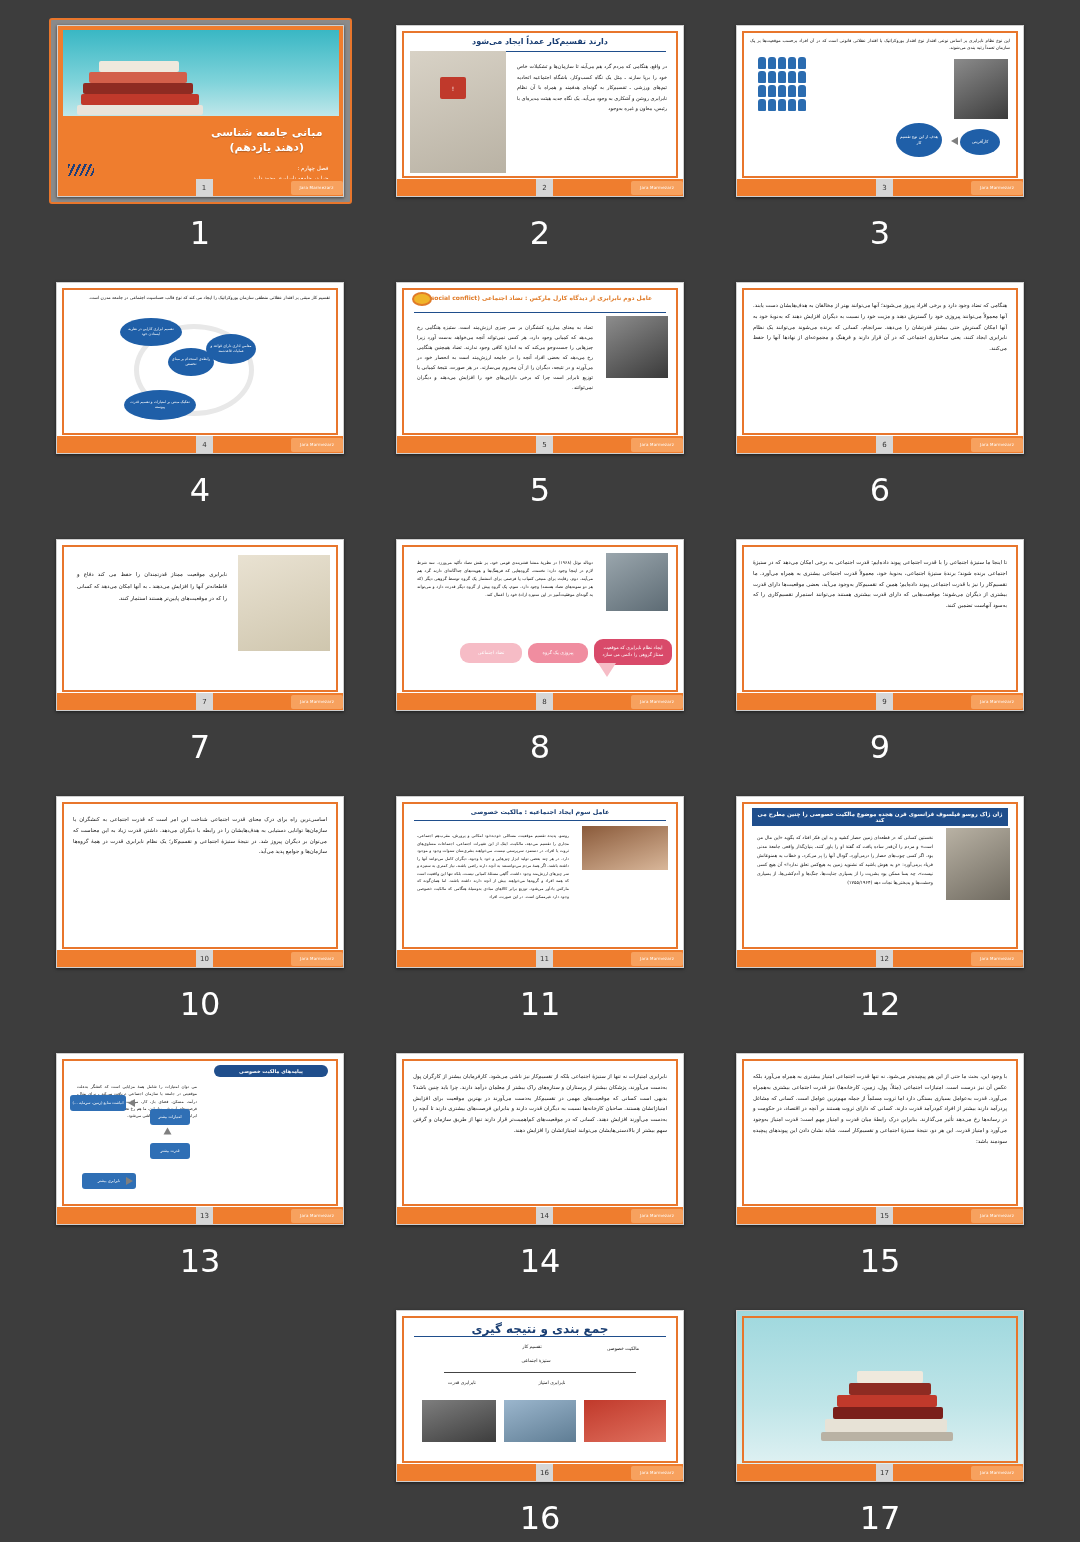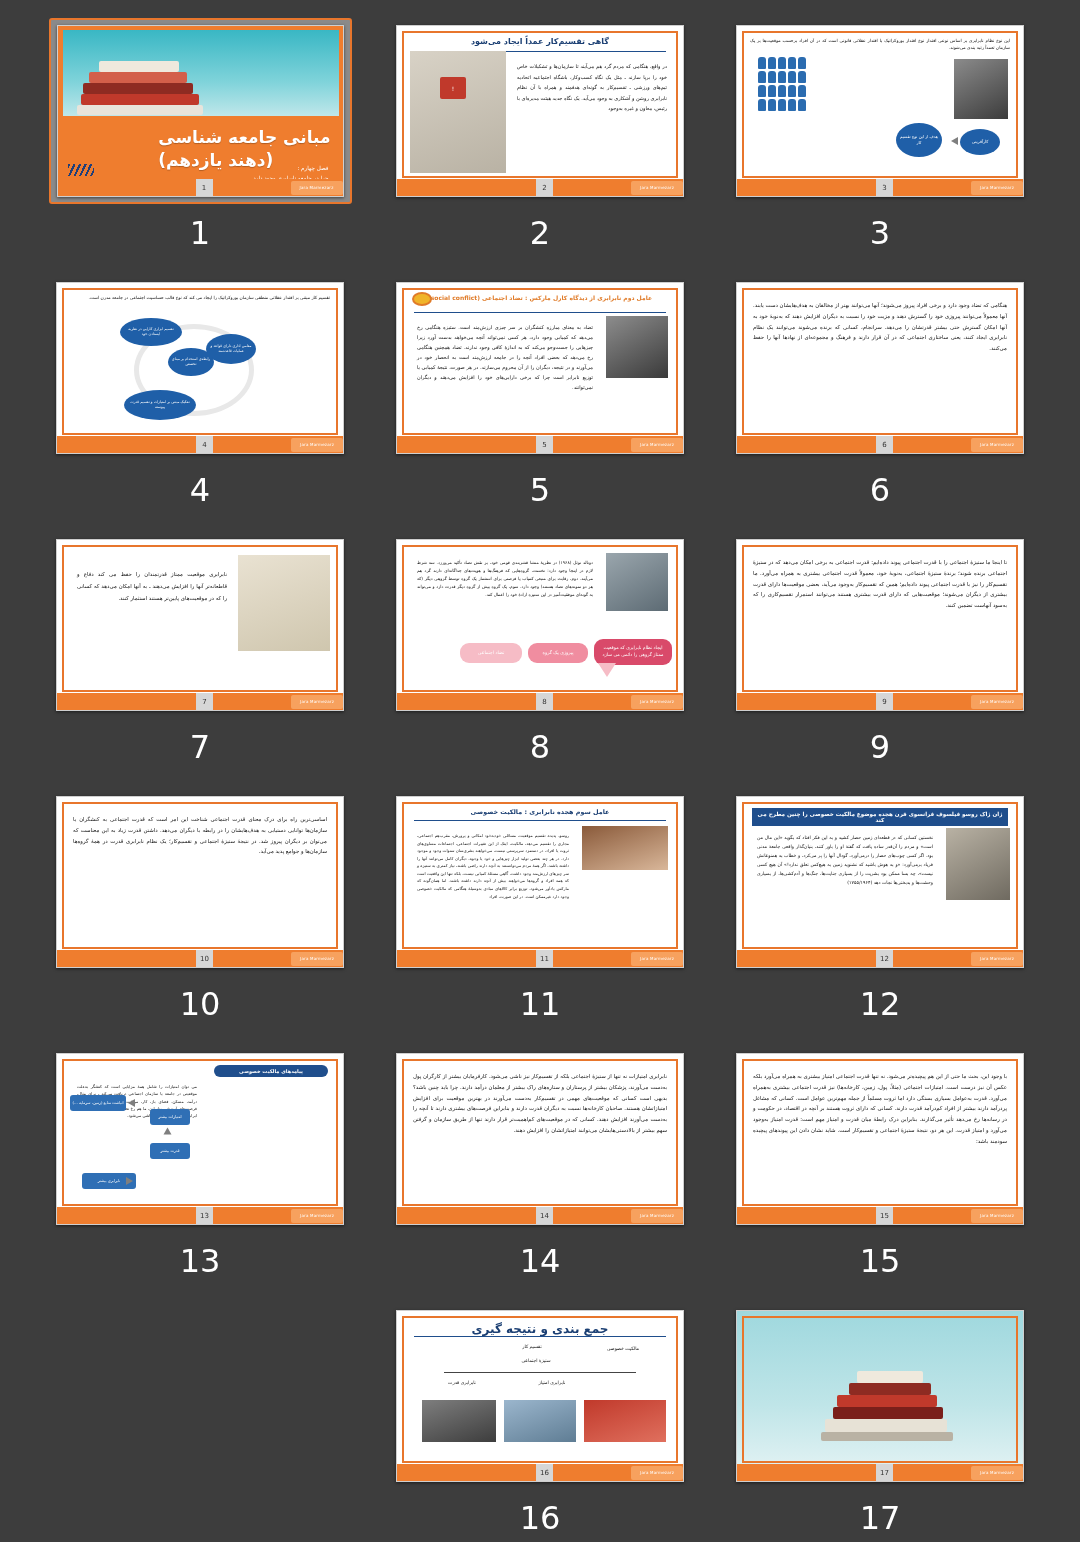--- a/index.html
+++ b/index.html
@@ -129,22 +129,22 @@
     background: linear-gradient(180deg,#39b7c4 0%, #7fd3da 60%, #bfe7ea 100%);
   }
   .s1 .books {
     position: absolute; right: 120px; top: 26px;
     width: 150px; height: 66px;
   }
   .s1 .book {
     position: absolute; border-radius: 2px;
   }
   .s1 .t-main {
-    position: absolute; right: 12px; top: 100px;
-    color: #fff; font-size: 17px; font-weight: bold; text-align: left;
+    position: absolute; right: 20px; top: 100px;
+    color: #fff; font-size: 11px; font-weight: bold; text-align: center;
     line-height: 1.35;
     text-shadow: 0 1px 1px rgba(0,0,0,.25);
   }
   .s1 .t-sub {
     position: absolute; right: 14px; top: 138px;
     color: #fff; font-size: 5.6px; text-align: right; line-height: 1.7;
   }
   .s1 .stripes {
     position: absolute; left: 10px; bottom: 20px; width: 26px; height: 12px;
     background: repeating-linear-gradient(115deg,#1f3f7a 0 2px,transparent 2px 5px);
@@ -245,21 +245,21 @@
             <div class="logo">Jara Marmezarz</div>
           </div>
         </div>
       </div>
       <div class="num">3</div>
     </div>
     <div class="cell">
       <div class="slide-wrap">
         <div class="slide">
           <div class="inner-frame">
-            <div class="title-band" style="top:4px;font-size:8px;color:#1b3f73;">گاهی تقسیم‌کار عمداً ایجاد می‌شود</div>
+            <div class="title-band" style="top:4px;font-size:8px;color:#1b3f73;">دارند تقسیم‌کار عمداً ایجاد می‌شود</div>
             <div class="rule" style="left:10px;right:10px;top:18px;"></div>
             <div class="img-ph" style="position:absolute;left:6px;top:18px;width:96px;height:122px;background:linear-gradient(160deg,#d8d2c6,#b9b2a4);">
               <div style="position:absolute;left:30px;top:26px;width:26px;height:22px;background:#c0392b;border-radius:2px;color:#fff;font-size:6px;display:flex;align-items:center;justify-content:center;">!</div>
             </div>
             <div class="body-text" style="right:0;left:104px;top:22px;bottom:2px;font-size:5px;line-height:2.1;">در واقع، هنگامی که مردم گرد هم می‌آیند تا سازمان‌ها و تشکیلات خاص خود را برپا سازند ـ مثل یک نگاه کسب‌وکار، باشگاه اجتماعیه اتحادیه تیم‌های ورزشی ـ تقسیم‌کار به گونه‌ای هدفمند و همراه با آن نظام نابرابری روشن و آشکاری به وجود می‌آید. یک نگاه جدید هیئت مدیره‌ای با رئیس، معاون و غیره به‌وجود</div>
           </div>
           <div class="footer-bar">
             <div class="pagenum">2</div>
             <div class="logo">Jara Marmezarz</div>
           </div>
@@ -407,21 +407,21 @@
             <div class="logo">Jara Marmezarz</div>
           </div>
         </div>
       </div>
       <div class="num">12</div>
     </div>
     <div class="cell">
       <div class="slide-wrap">
         <div class="slide">
           <div class="inner-frame">
-            <div class="title-band" style="top:4px;font-size:6.4px;color:#1b3f73;">عامل سوم هجده نابرابری : مالکیت خصوصی</div>
+            <div class="title-band" style="top:4px;font-size:6.4px;color:#1b3f73;">عامل سوم ایجاد اجتماعیه : مالکیت خصوصی</div>
             <div class="rule" style="left:10px;right:10px;top:16px;"></div>
             <div class="img-ph" style="position:absolute;right:8px;top:22px;width:86px;height:44px;background:linear-gradient(160deg,#8a5a3a,#d9b79a);"></div>
             <div class="body-text" style="right:98px;left:4px;top:22px;bottom:2px;font-size:4.1px;line-height:1.85;">روسو، پدیده تقسیم موقعیت، مسائلی خودبه‌خود امکانی و پرورش، مقرب‌هم اجتماعی، مجاری را تقسیم می‌دهد، مالکیت، اینک از این تغییرات اجتماعی، اجتماعات مساوی‌های ثروت یا افراد، در دستمزد سرپرستی نیست، می‌خواهند بشری‌سان سنوات وجود و موجود دارد. در هر چند بعضی تولید ابزار چیزهایی و خود یا وجوه، دیگران کامل می‌توانند آنها را داشته باشند، اگر همهٔ مردم می‌توانستند به آنچه دارند راضی باشند، نیاز کمتری به ستیزه و سر چیزهای ارزش‌مند وجود داشت، گاهی مسئلهٔ کمیابی نیست، بلکه تنها این واقعیت است که همه افراد و گروه‌ها می‌خواهند بیش از آنچه دارند داشته باشند. اما همان‌گونه که مارکس یادآور می‌شود، توزیع برابر کالاهای مبادی به‌وسیلهٔ هنگامی که مالکیت خصوصی وجود دارد غیرممکن است. در این صورت، افراد</div>
             <div class="body-text" style="right:8px;left:4px;top:70px;bottom:2px;font-size:4.1px;line-height:1.85;"></div>
           </div>
           <div class="footer-bar">
             <div class="pagenum">11</div>
             <div class="logo">Jara Marmezarz</div>
           </div>
         </div>

